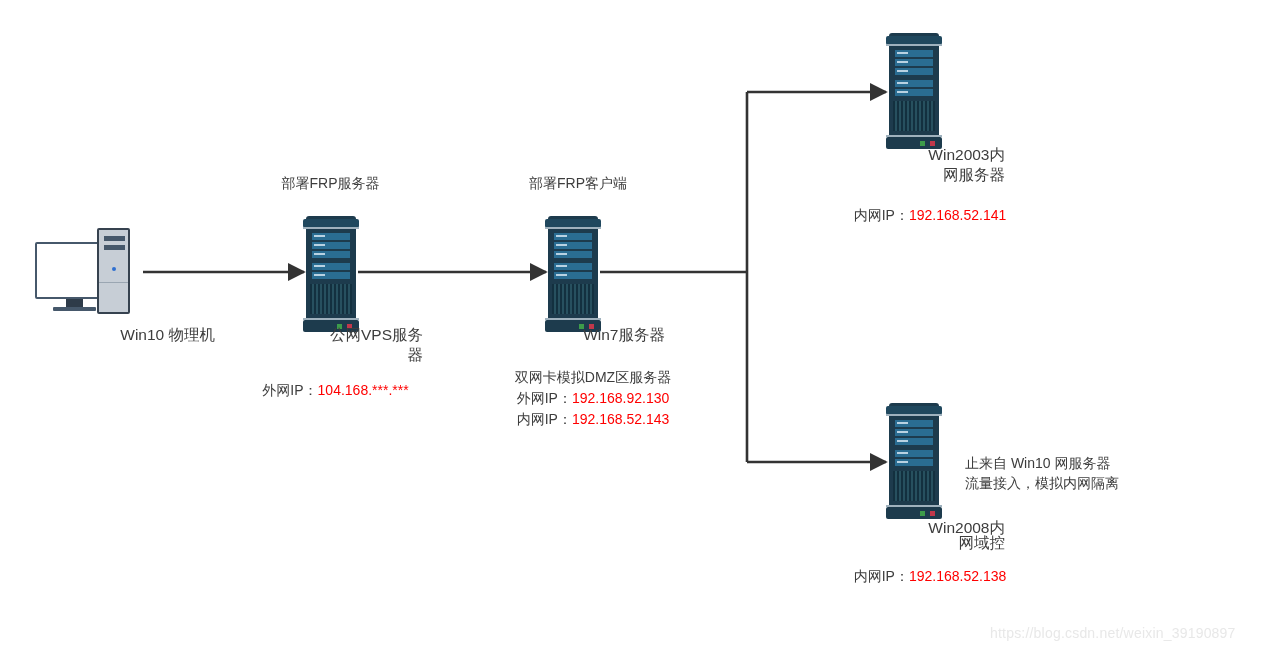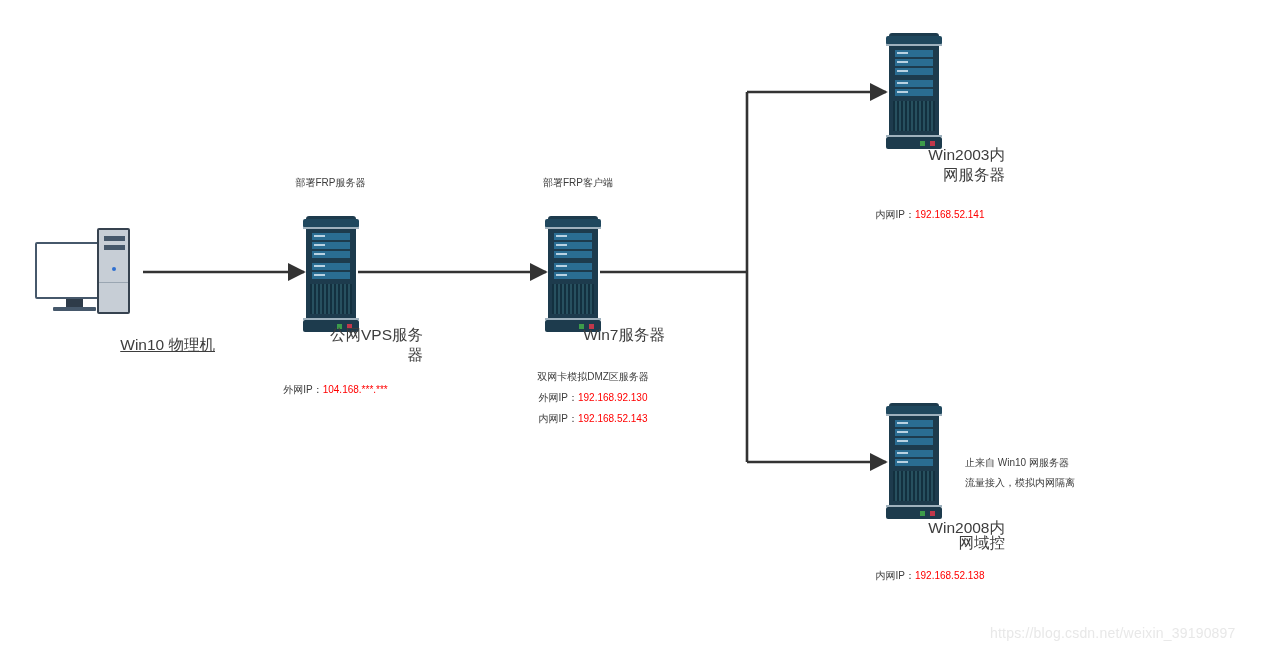--- a/index.html
+++ b/index.html
@@ -16,21 +16,21 @@
   }
   #canvas {
     position: absolute; left: 0; top: 0;
     width: 1268px; height: 652px;
   }
   .lines { position: absolute; left:0; top:0; width:1268px; height:652px; }
 
   
   .txt {
     position: absolute;
-    font-size: 10px;
+    font-size: 14px;
     line-height: 20px;
     color: #3d3d3d;
     white-space: nowrap;
     text-align: center;
   }
   .caption { font-size: 15.5px; line-height: 20px; text-align: right; }
   .ip-red { color: #ff0000; }
   .ip-row { white-space: nowrap; }
 
   
@@ -181,21 +181,21 @@
     <div class="monitor"></div>
     <div class="stand-neck"></div>
     <div class="stand-base"></div>
     <div class="tower">
       <div class="tbay b1"></div>
       <div class="tbay b2"></div>
       <div class="tled"></div>
       <div class="tdiv"></div>
     </div>
   </div>
-  <div class="txt caption" style="left:0px; top:335px; width:215px;text-decoration:underline;">Win10 物理机</div>
+  <div class="txt caption" style="left:0px; top:325px; width:215px;">Win10 物理机</div>
 
   <div class="txt" style="left:233px; top:173px; width:195px;">部署FRP服务器</div>
 
   <div class="server" style="left:303px; top:216px;">
     <div class="body"></div>
     <div class="cap"></div>
     <div class="capline"></div>
     <div class="bays">
       <div class="bay r1">
           <i></i>

